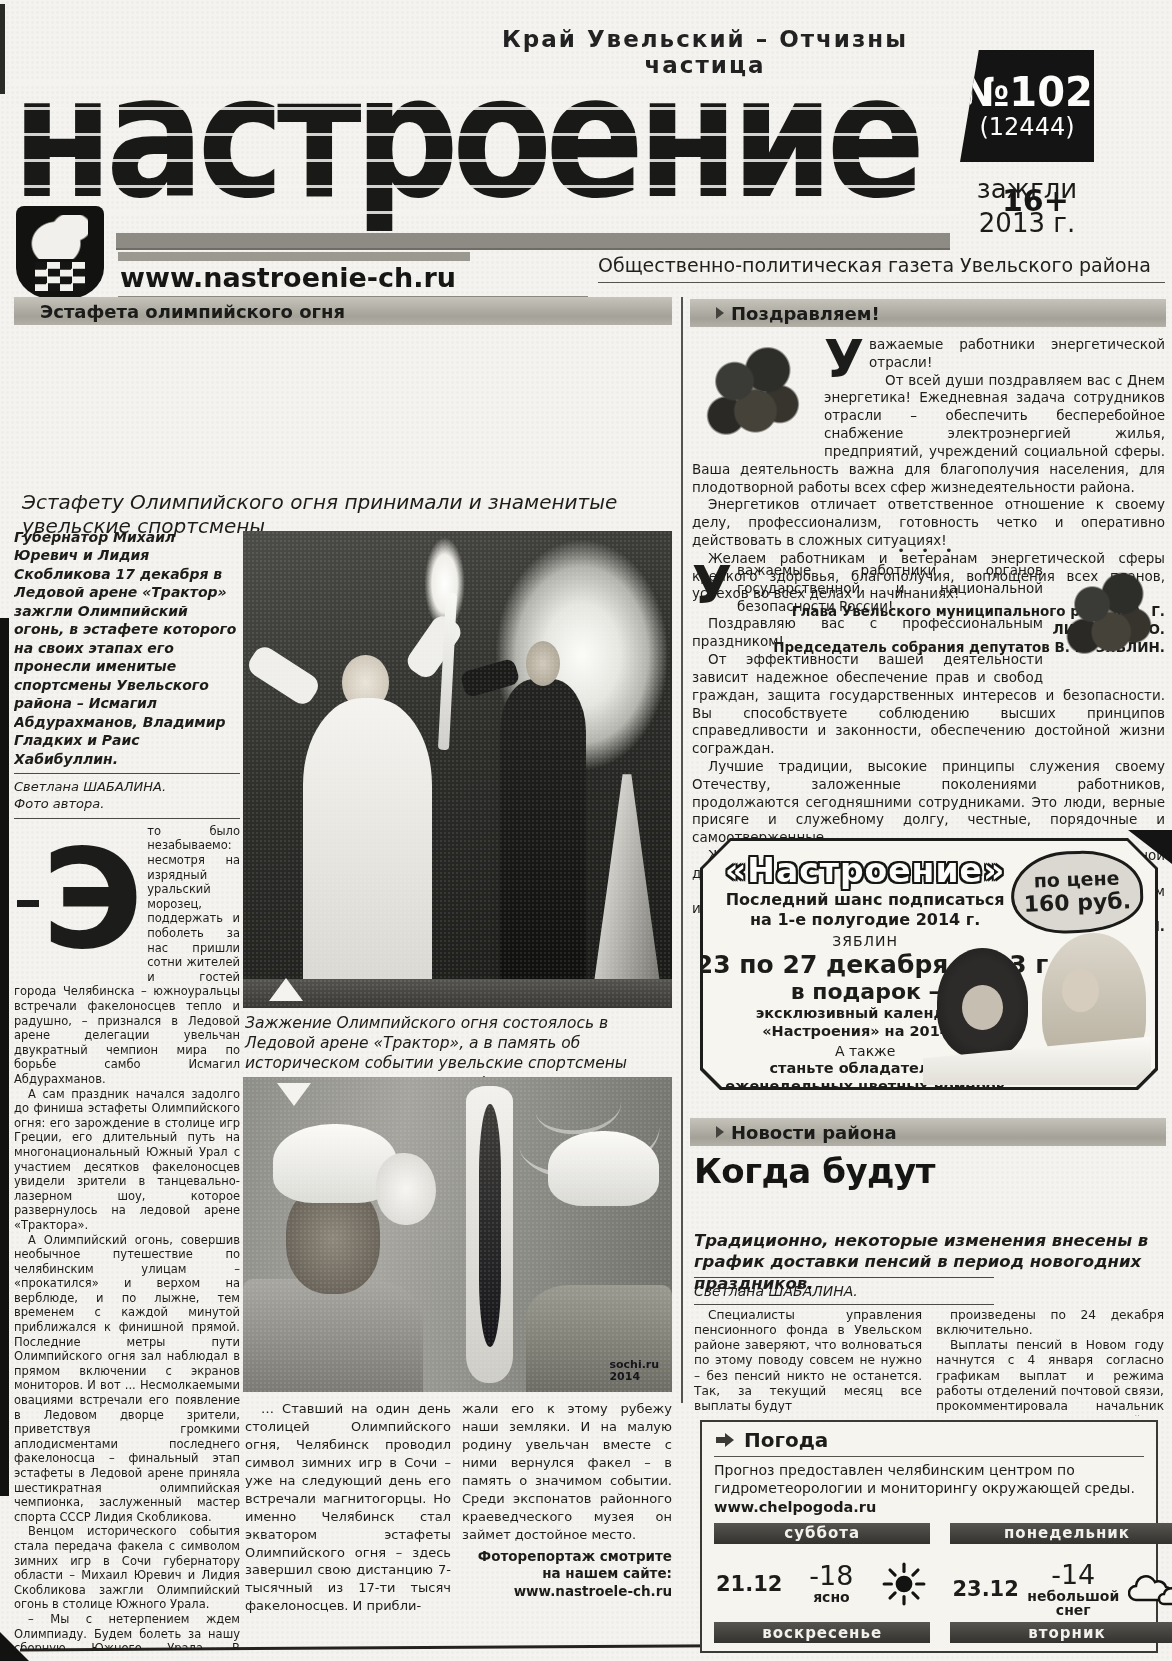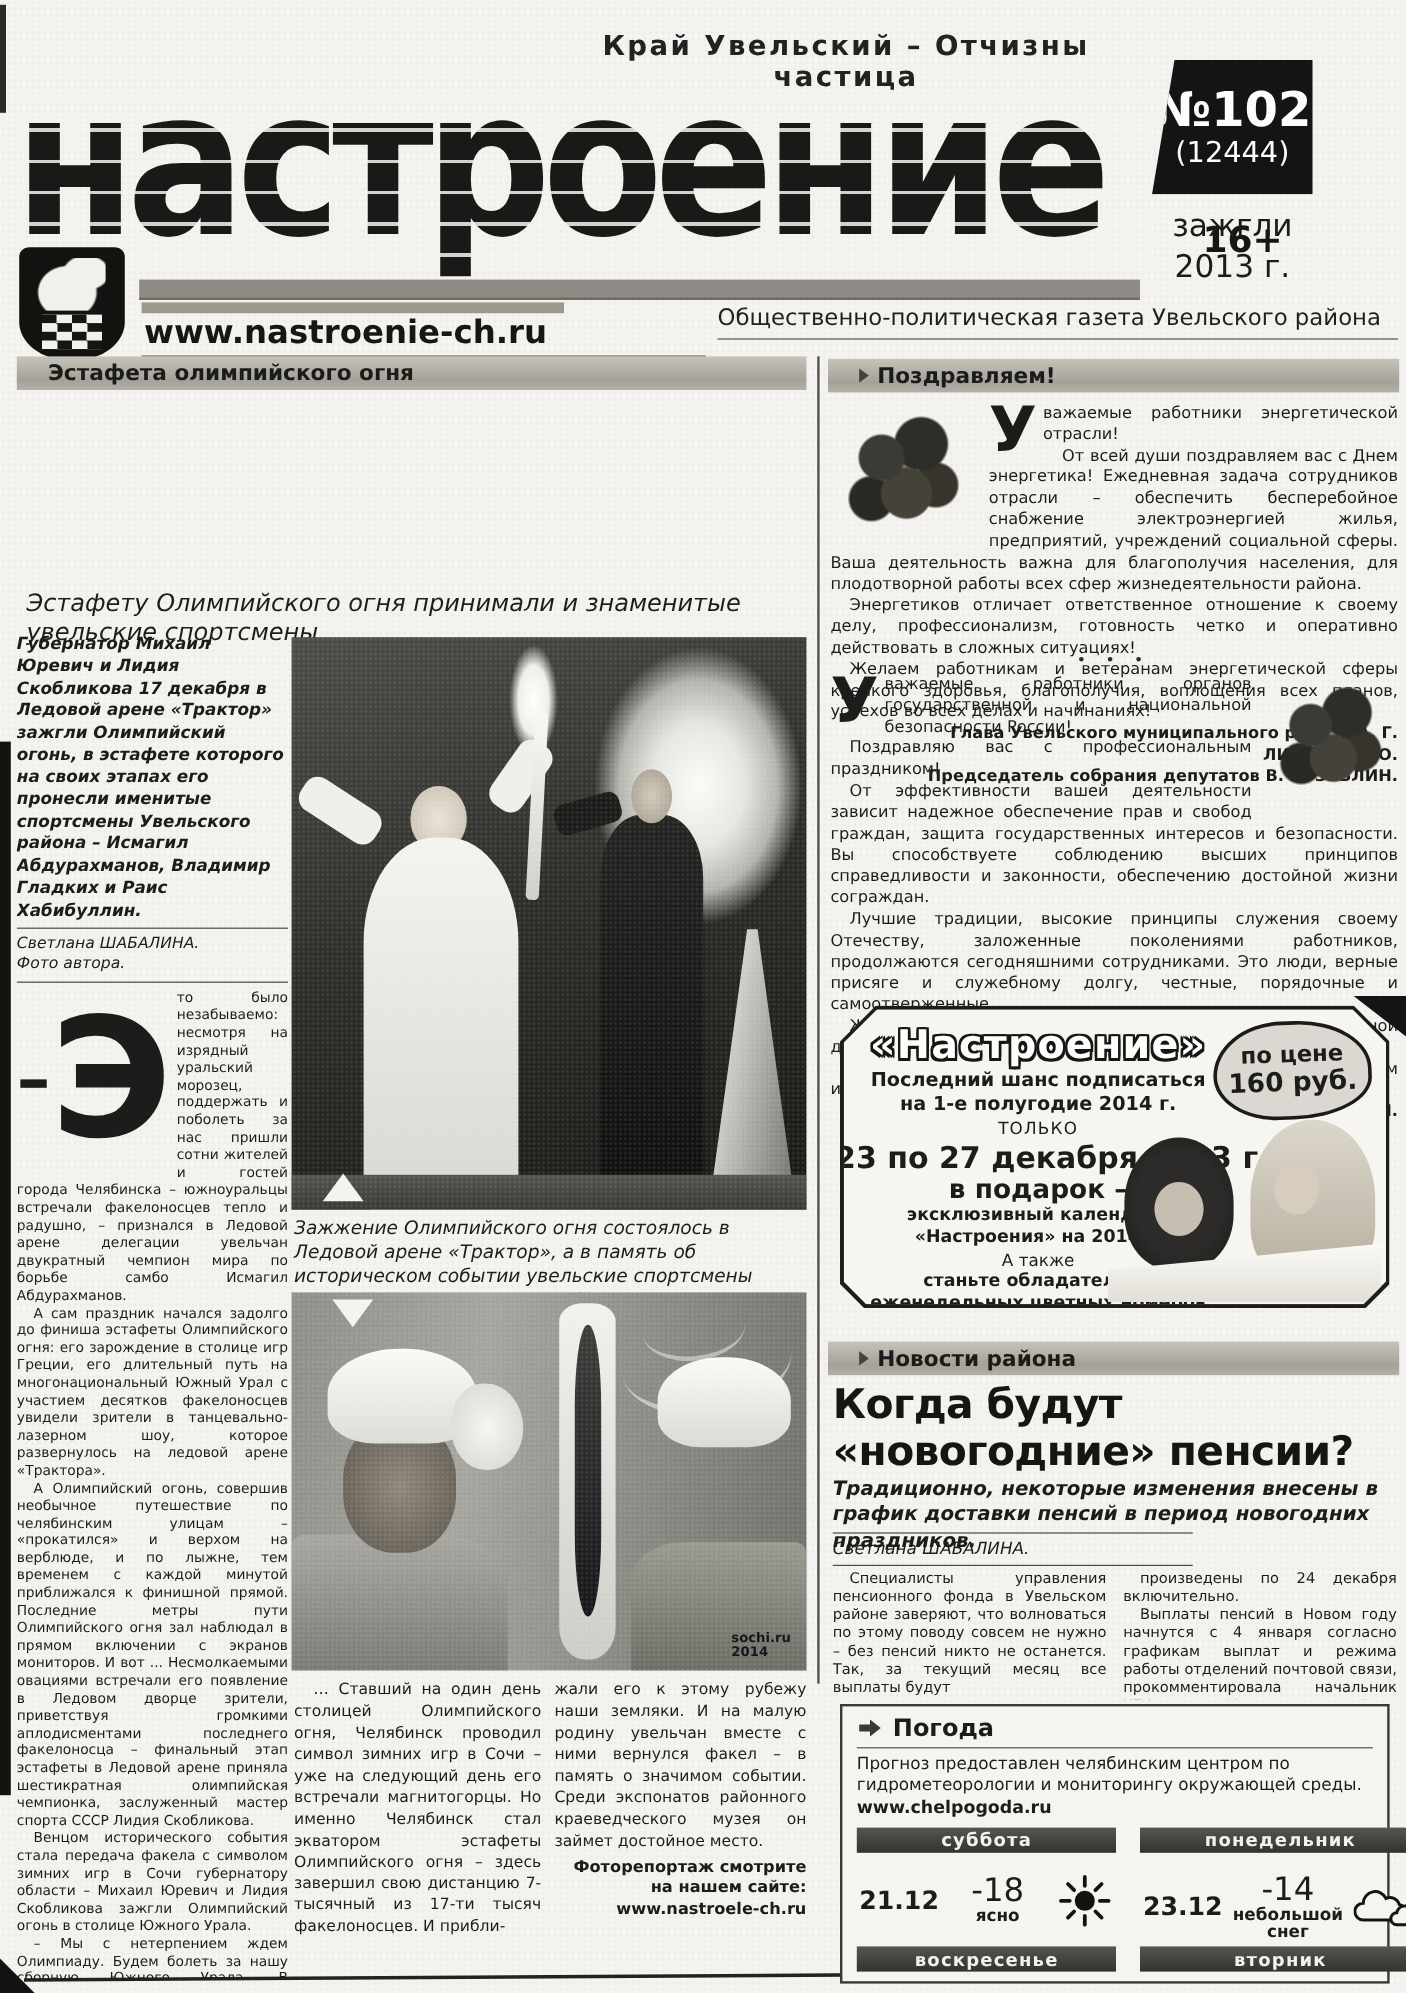--- a/index.html
+++ b/index.html
@@ -292,21 +292,21 @@
     <p class="sig">Губернатор Челябинской области М. В. ЮРЕВИЧ.</p>
   </div>
 
   <div class="abs ad-corner"></div>
   <div class="abs ad">
     <div class="ad-in">
       <div class="ad-left">
         <div class="ad-title">«Настроение»</div>
         <div class="ad-sub">Последний шанс подписаться</div>
         <div class="ad-sub">на 1-е полугодие 2014 г.</div>
-        <div class="ad-only">ТОЛЬКО</div>
+        <div class="ad-only">ЗЯБЛИН</div>
         <div class="ad-dates">с 23 по 27 декабря 2013 г.</div>
         <div class="ad-gift">в подарок –</div>
         <div class="ad-gift-detail">эксклюзивный календарь</div>
         <div class="ad-gift-detail">«Настроения» на 2014 г.</div>
         <div class="ad-also">А также</div>
         <div class="ad-bonus">станьте обладателями</div>
         <div class="ad-bonus">еженедельных цветных номеров газеты</div>
         <div class="ad-bonus">в 2014 году!</div>
       </div>
       <div class="badge">
@@ -322,21 +322,20 @@
       </div>
     </div>
   </div>
 
   <div class="abs kicker kicker-news">
     <span class="karrow"></span>
     <span>Новости района</span>
   </div>
   <div class="abs news-headline">
     <div>Когда будут</div>
-    <div>«новогодние» пенсии?</div>
   </div>
   <div class="abs news-lead">Традиционно, некоторые изменения внесены в график доставки пенсий в период новогодних праздников.</div>
   <div class="abs news-byline">
     <div class="rule"></div>
     <span>Светлана ШАБАЛИНА.</span>
     <div class="rule"></div>
   </div>
   <div class="abs news-cols">
     <div class="news-col">
       <p>Специалисты управления пенсионного фонда в Увельском районе заверяют, что волноваться по этому поводу совсем не нужно – без пенсий никто не останется. Так, за текущий месяц все выплаты будут</p>

